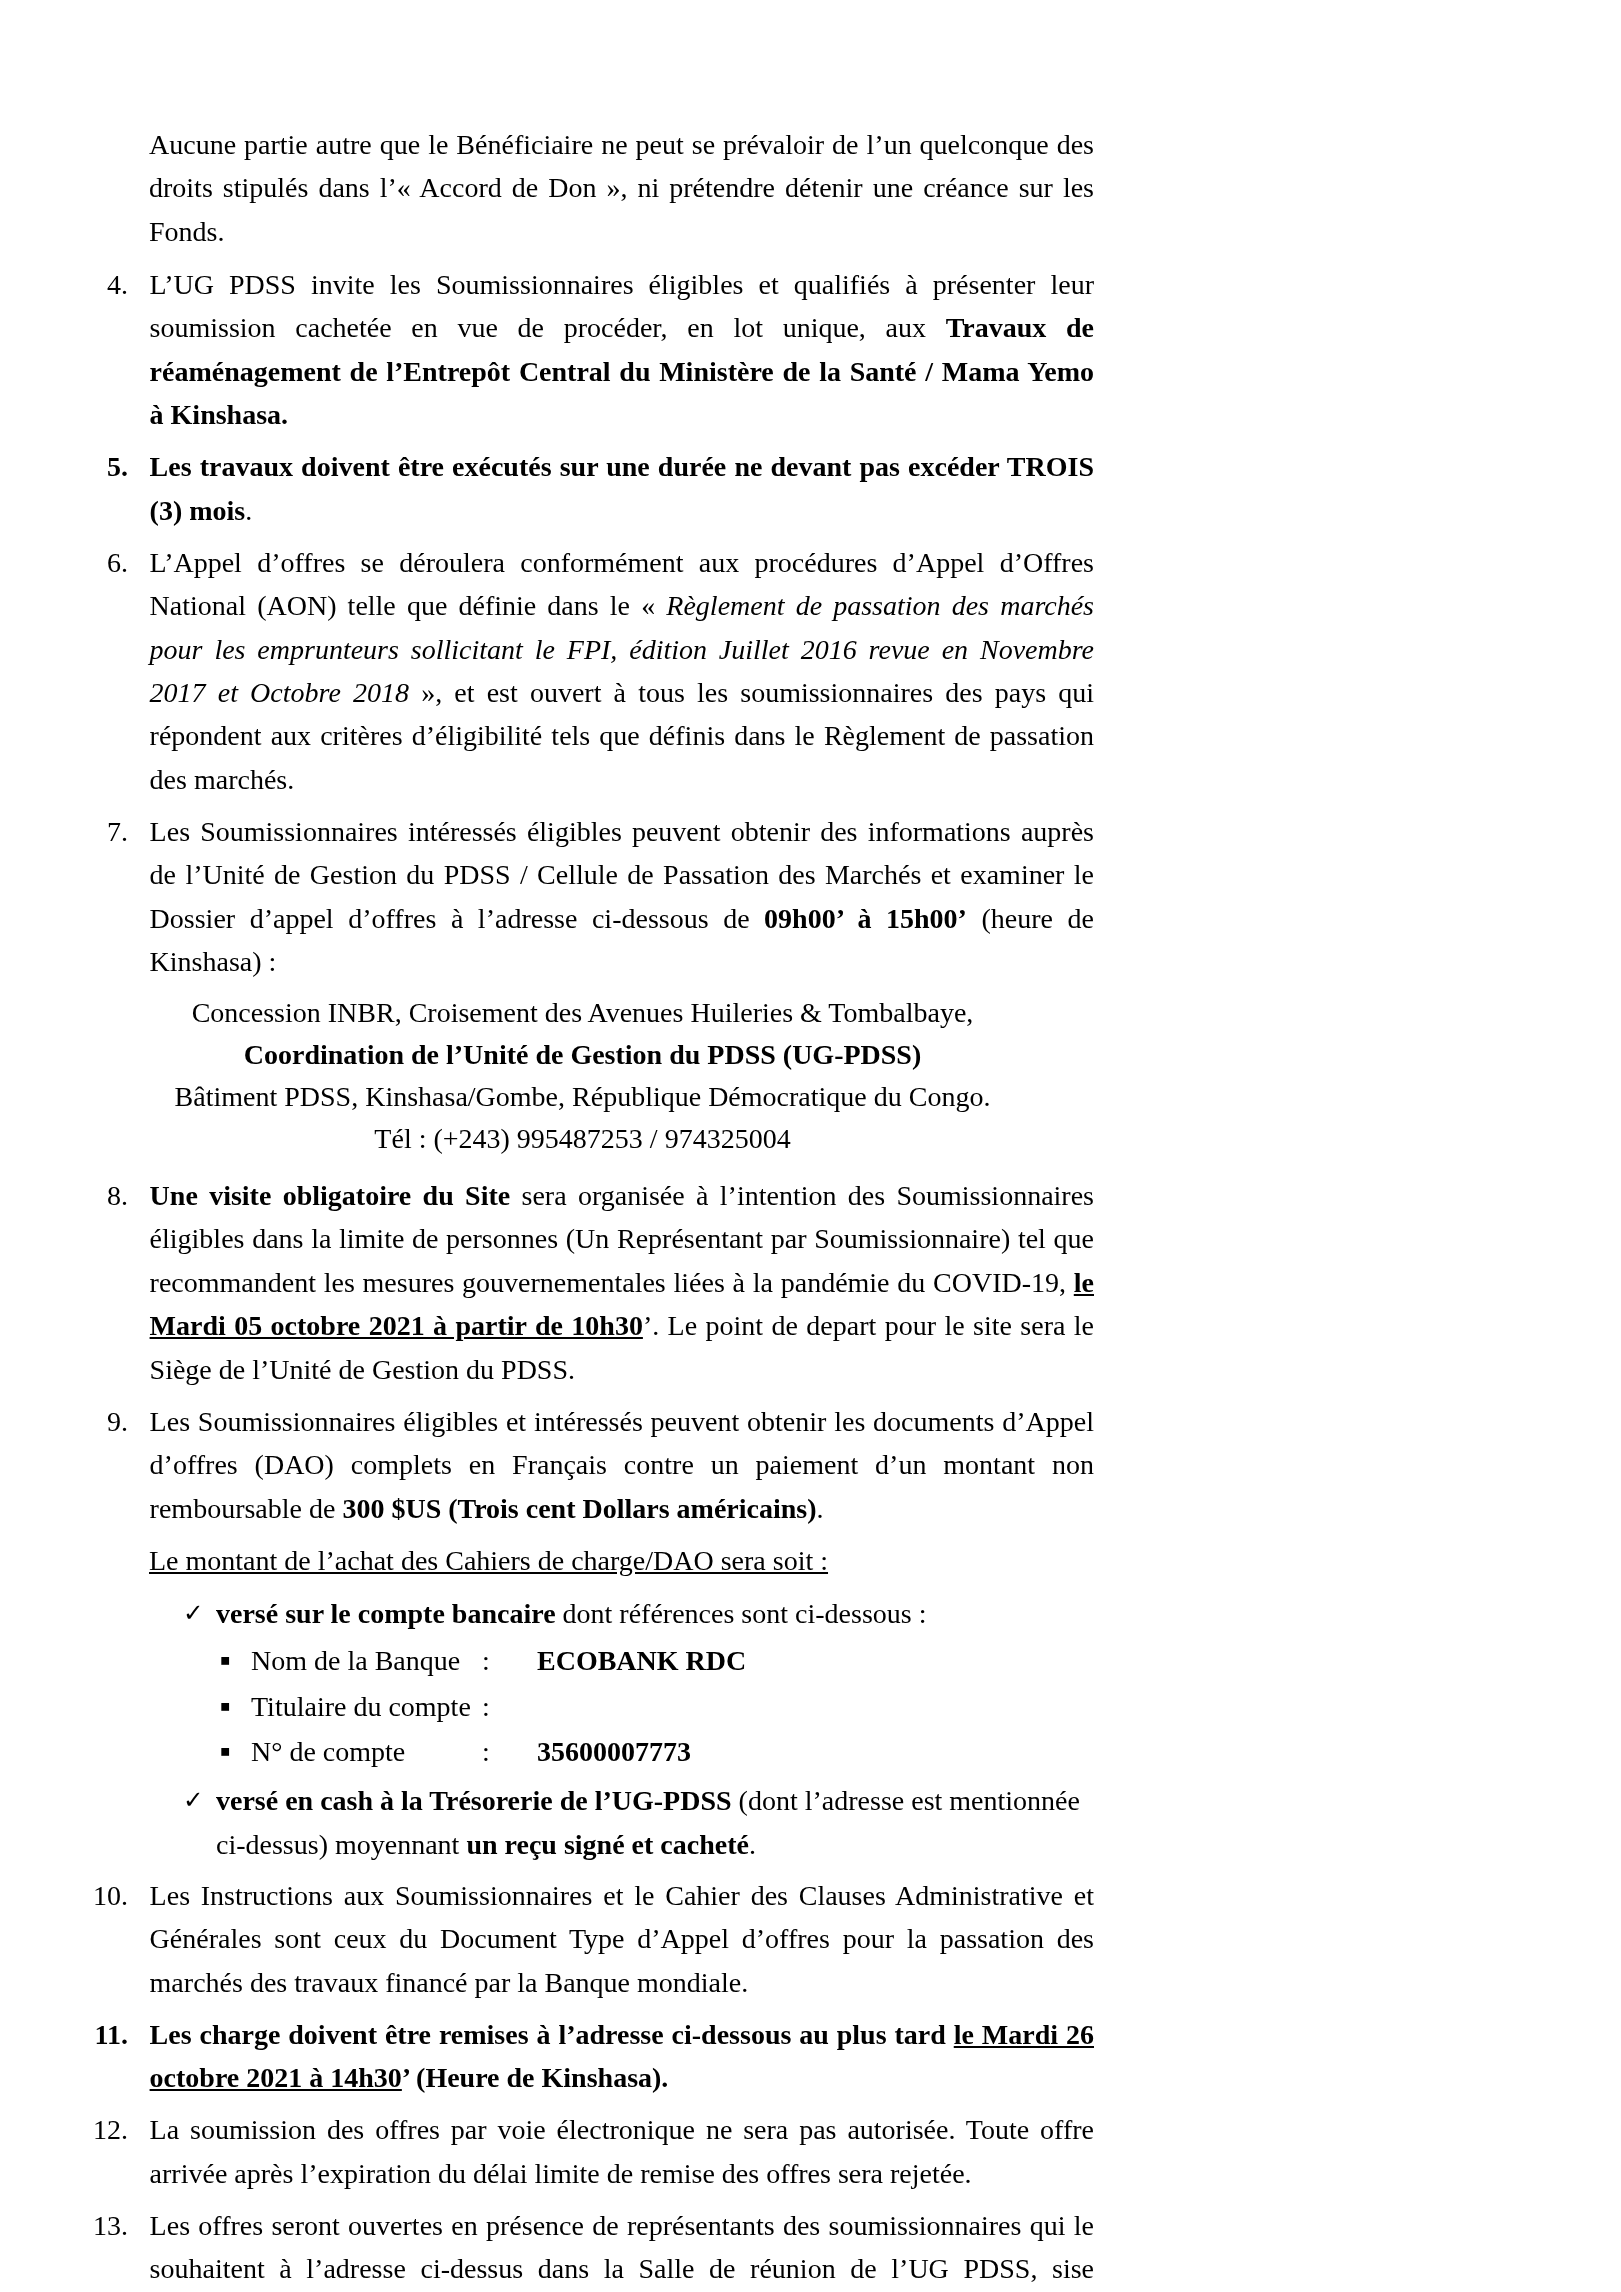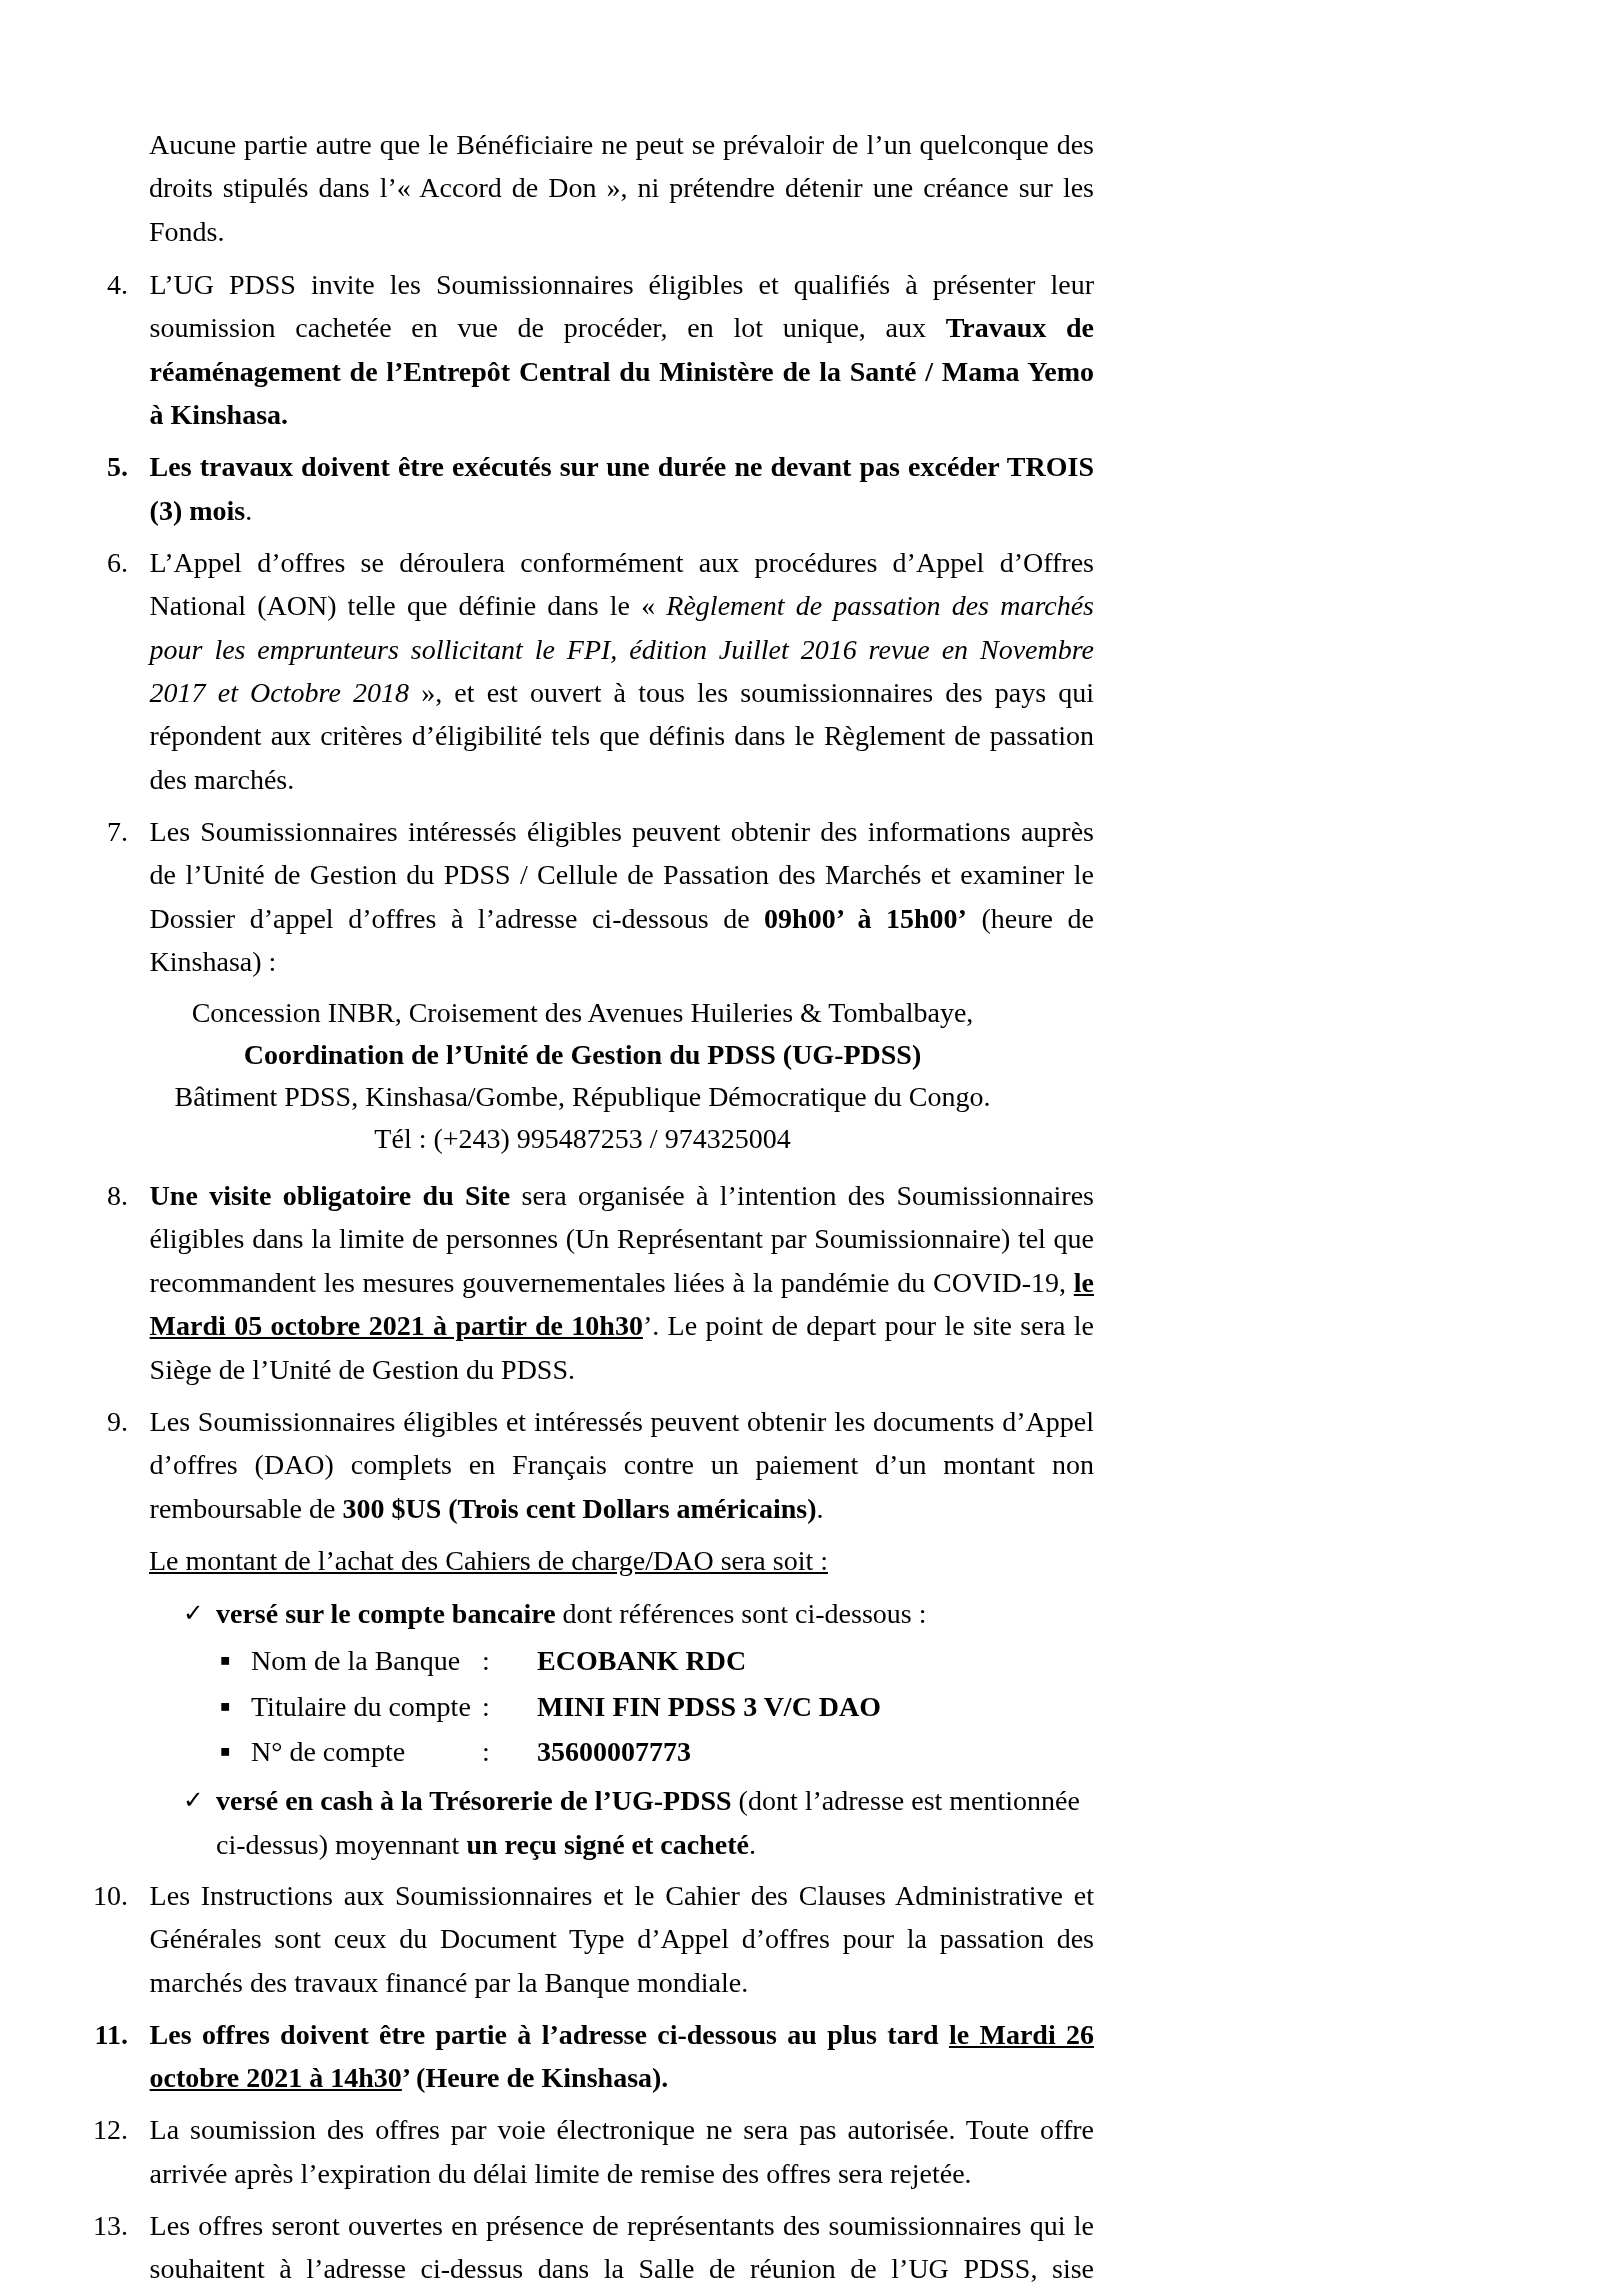--- a/index.html
+++ b/index.html
@@ -172,21 +172,20 @@
         <div class="sq-item">
           <div class="sq-mark">▪</div>
           <div class="sq-label">Nom de la Banque</div>
           <div class="sq-colon">:</div>
           <div class="sq-value">ECOBANK RDC</div>
         </div>
         <div class="sq-item">
           <div class="sq-mark">▪</div>
           <div class="sq-label">Titulaire du compte</div>
           <div class="sq-colon">:</div>
-          <div class="sq-value">MINI FIN PDSS 3 V/C DAO</div>
         </div>
         <div class="sq-item">
           <div class="sq-mark">▪</div>
           <div class="sq-label">N° de compte</div>
           <div class="sq-colon">:</div>
           <div class="sq-value">35600007773</div>
         </div>
       </div>
 
       <div class="check-item">
@@ -195,21 +194,21 @@
       </div>
     </div>
 
     <div class="item">
       <div class="item-num">10.</div>
       <div class="item-body">Les Instructions aux Soumissionnaires et le Cahier des Clauses Administrative et Générales sont ceux du Document Type d’Appel d’offres pour la passation des marchés des travaux financé par la Banque mondiale.</div>
     </div>
 
     <div class="item bold">
       <div class="item-num">11.</div>
-      <div class="item-body"><b>Les offres doivent être partie à l’adresse ci-dessous au plus tard </b><span class="bu">le Mardi 26 octobre 2021 à 14h30</span><b>’ (Heure de Kinshasa).</b></div>
+      <div class="item-body"><b>Les charge doivent être remises à l’adresse ci-dessous au plus tard </b><span class="bu">le Mardi 26 octobre 2021 à 14h30</span><b>’ (Heure de Kinshasa).</b></div>
     </div>
 
     <div class="item">
       <div class="item-num">12.</div>
       <div class="item-body">La soumission des offres par voie électronique ne sera pas autorisée. Toute offre arrivée après l’expiration du délai limite de remise des offres sera rejetée.</div>
     </div>
 
     <div class="item">
       <div class="item-num">13.</div>
       <div class="item-body">Les offres seront ouvertes en présence de représentants des soumissionnaires qui le souhaitent à l’adresse ci-dessus dans la Salle de réunion de l’UG PDSS, sise Concession</div>

